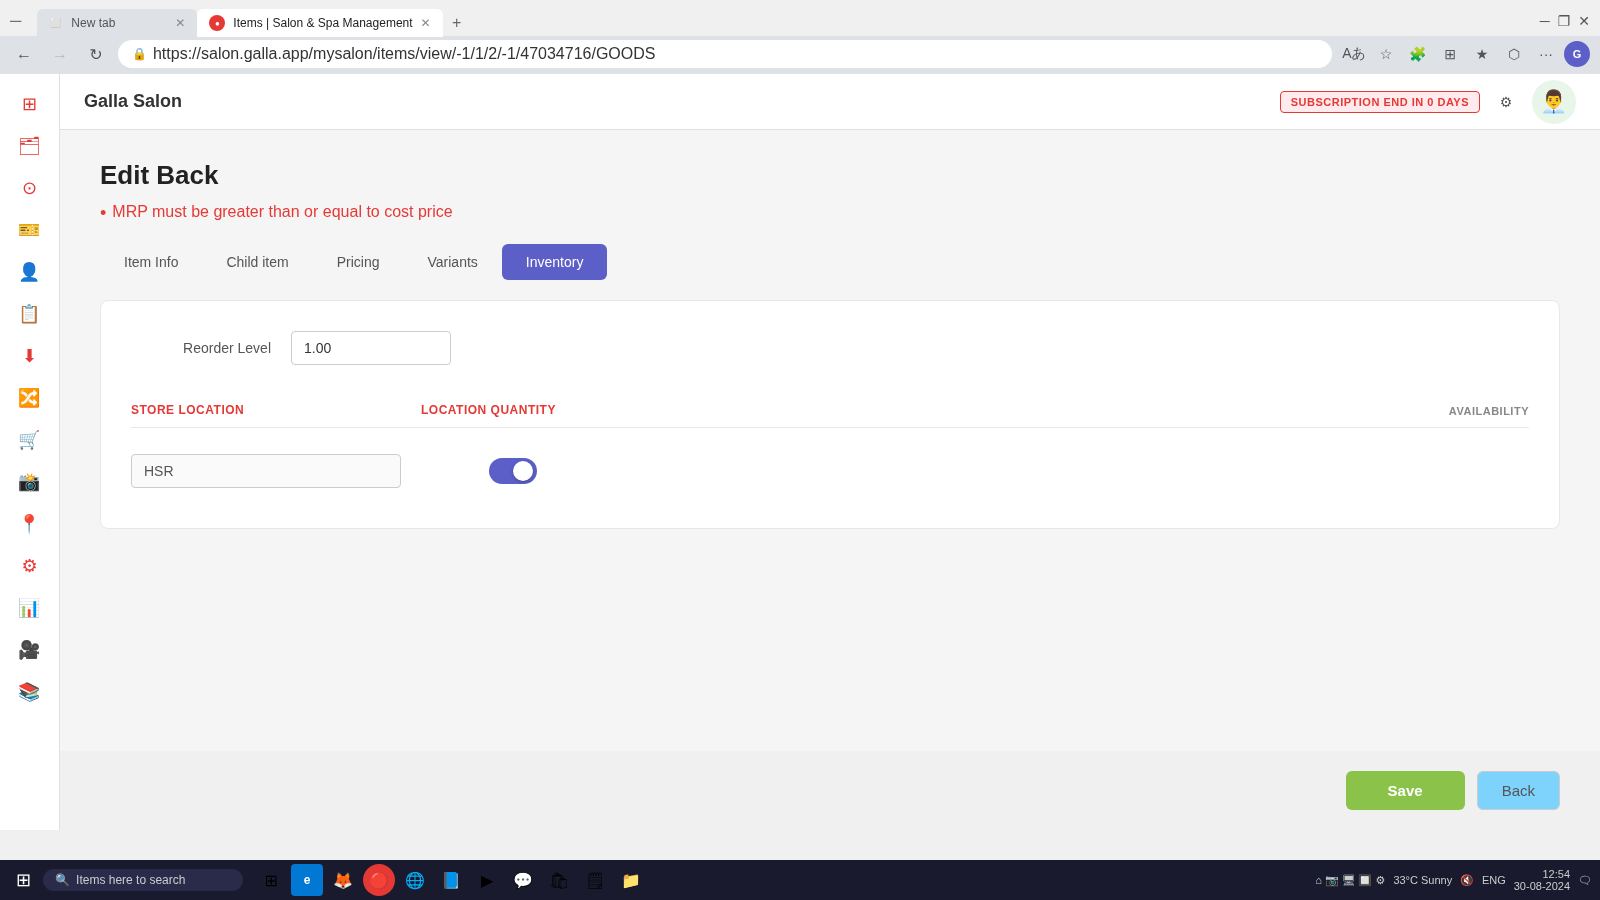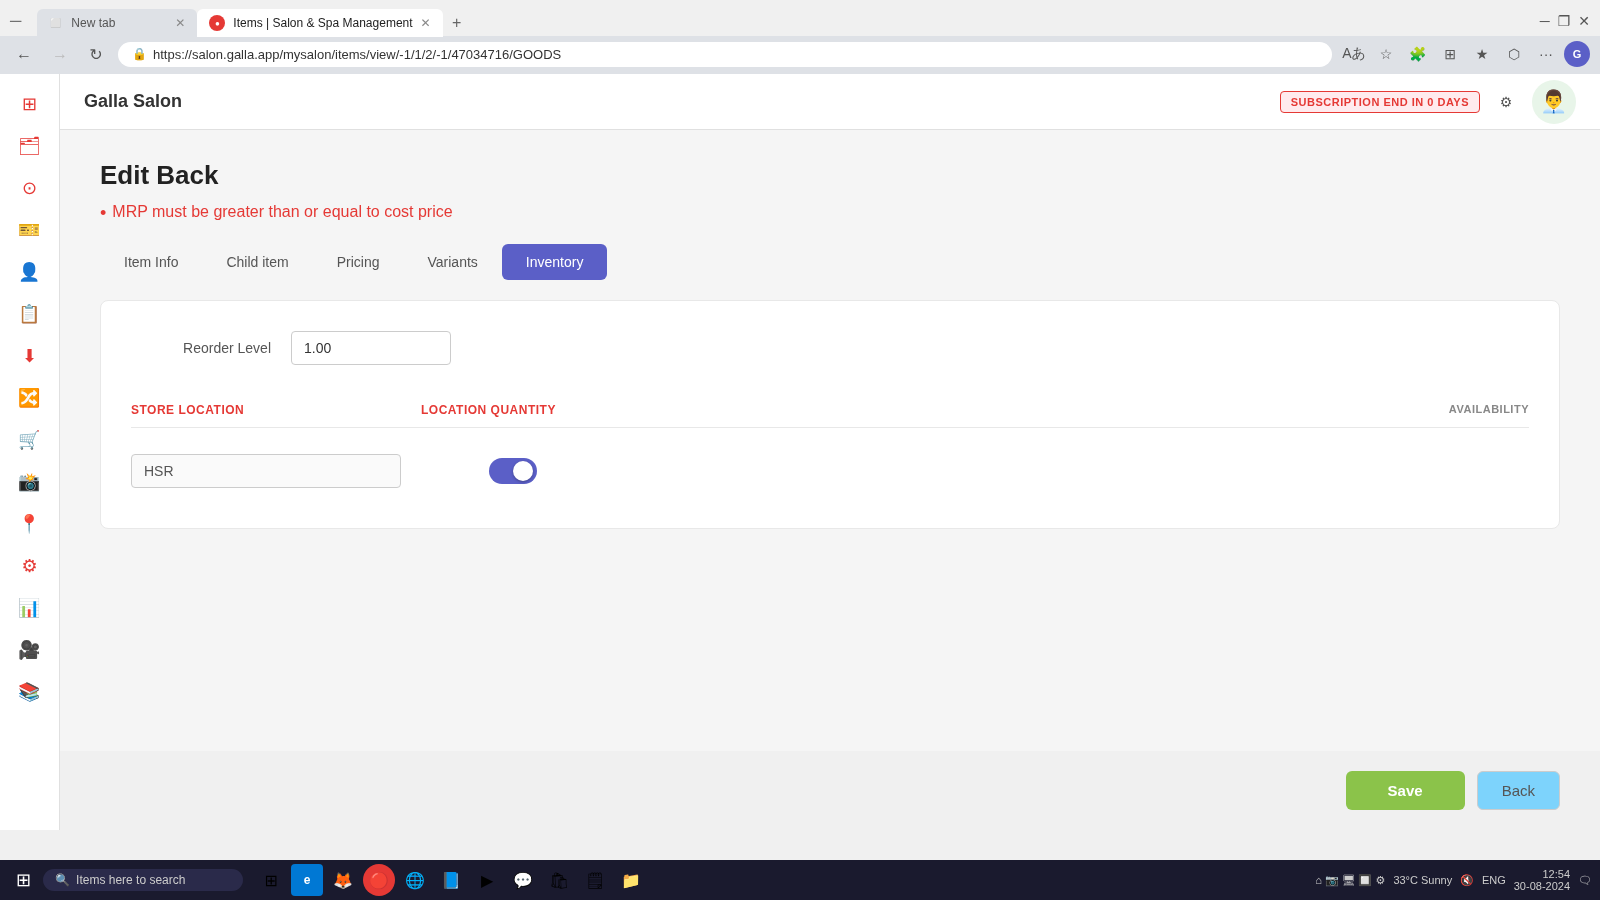--- a/index.html
+++ b/index.html
@@ -9,21 +9,21 @@
     .btn-close { background: transparent; border: none; color: #666; font-size: 16px; cursor: pointer; }
     .tabs-bar { display: flex; align-items: flex-end; height: 32px; padding: 0 8px; }
     .tab { display: flex; align-items: center; gap: 8px; padding: 0 12px; height: 28px; background: #dee1e6; border-radius: 6px 6px 0 0; font-size: 12px; color: #555; cursor: pointer; min-width: 160px; }
     .tab.active { background: #fff; color: #222; }
     .tab-favicon { width: 14px; height: 14px; border-radius: 2px; display: flex; align-items: center; justify-content: center; font-size: 9px; }
     .tab-close { margin-left: auto; color: #888; font-size: 12px; cursor: pointer; }
     .new-tab-btn { width: 28px; height: 28px; display: flex; align-items: center; justify-content: center; color: #666; font-size: 16px; cursor: pointer; }
     .address-bar-row { display: flex; align-items: center; gap: 8px; padding: 4px 10px 6px; background: #dee1e6; }
     .nav-btn { background: none; border: none; color: #555; font-size: 16px; cursor: pointer; width: 28px; height: 28px; display: flex; align-items: center; justify-content: center; border-radius: 50%; }
     .address-bar { flex: 1; background: #fff; border-radius: 16px; border: none; padding: 5px 14px; font-size: 13px; color: #333; display: flex; align-items: center; gap: 6px; }
-    .address-bar-input { border: none; outline: none; flex: 1; font-size: 13px; color: #333; background: transparent; }
+    .address-bar-input { border: none; outline: none; flex: 1; font-size: 16px; color: #333; background: transparent; }
     .toolbar-icons { display: flex; gap: 4px; align-items: center; }
     .toolbar-icon { width: 28px; height: 28px; display: flex; align-items: center; justify-content: center; color: #555; font-size: 14px; cursor: pointer; border-radius: 50%; }
     .profile-circle { width: 26px; height: 26px; border-radius: 50%; background: #5b5fc7; display: flex; align-items: center; justify-content: center; color: white; font-size: 11px; font-weight: bold; }
 
     
     .sidebar { width: 60px; background: #fff; border-right: 1px solid #e0e0e0; display: flex; flex-direction: column; align-items: center; padding: 12px 0; gap: 6px; }
     .sidebar-icon { width: 36px; height: 36px; display: flex; align-items: center; justify-content: center; border-radius: 8px; cursor: pointer; color: #e53935; font-size: 18px; }
 
     
     .main-content { flex: 1; background: #f5f5f5; overflow-y: auto; padding: 30px 40px; }
@@ -47,21 +47,21 @@
 
     
     .content-card { background: #fff; border-radius: 8px; padding: 30px 30px 30px; margin-top: 20px; border: 1px solid #e8e8e8; }
 
     
     .form-row { display: flex; align-items: center; gap: 20px; margin-bottom: 30px; }
     .form-label { font-size: 14px; color: #555; width: 140px; text-align: right; }
     .form-input { border: 1px solid #ccc; border-radius: 4px; padding: 8px 12px; font-size: 14px; color: #333; width: 160px; outline: none; }
 
     
-    .inventory-header { display: flex; align-items: flex-start; padding: 8px 0 10px; border-bottom: 1px solid #e8e8e8; margin-bottom: 16px; }
+    .inventory-header { display: flex; align-items: flex-end; padding: 8px 0 10px; border-bottom: 1px solid #e8e8e8; margin-bottom: 16px; }
     .col-store { flex: 0 0 290px; font-size: 12px; font-weight: 700; color: #e53935; letter-spacing: 0.5px; text-transform: uppercase; }
     .col-qty { flex: 1; font-size: 12px; font-weight: 700; color: #e53935; letter-spacing: 0.5px; text-transform: uppercase; }
     .col-avail { flex: 0 0 120px; font-size: 11px; font-weight: 700; color: #888; letter-spacing: 0.5px; text-transform: uppercase; text-align: right; }
 
     .inventory-row { display: flex; align-items: center; padding: 10px 0; gap: 16px; }
     .store-input { border: 1px solid #ccc; border-radius: 4px; padding: 8px 12px; font-size: 14px; color: #555; width: 270px; background: #fafafa; outline: none; }
     .qty-input { border: 2px solid #5b5fc7; border-radius: 4px; padding: 8px 12px; font-size: 14px; color: #333; width: 270px; outline: none; flex: 1; max-width: 270px; }
 
     
     .toggle-wrapper { flex: 0 0 120px; display: flex; justify-content: flex-end; }

